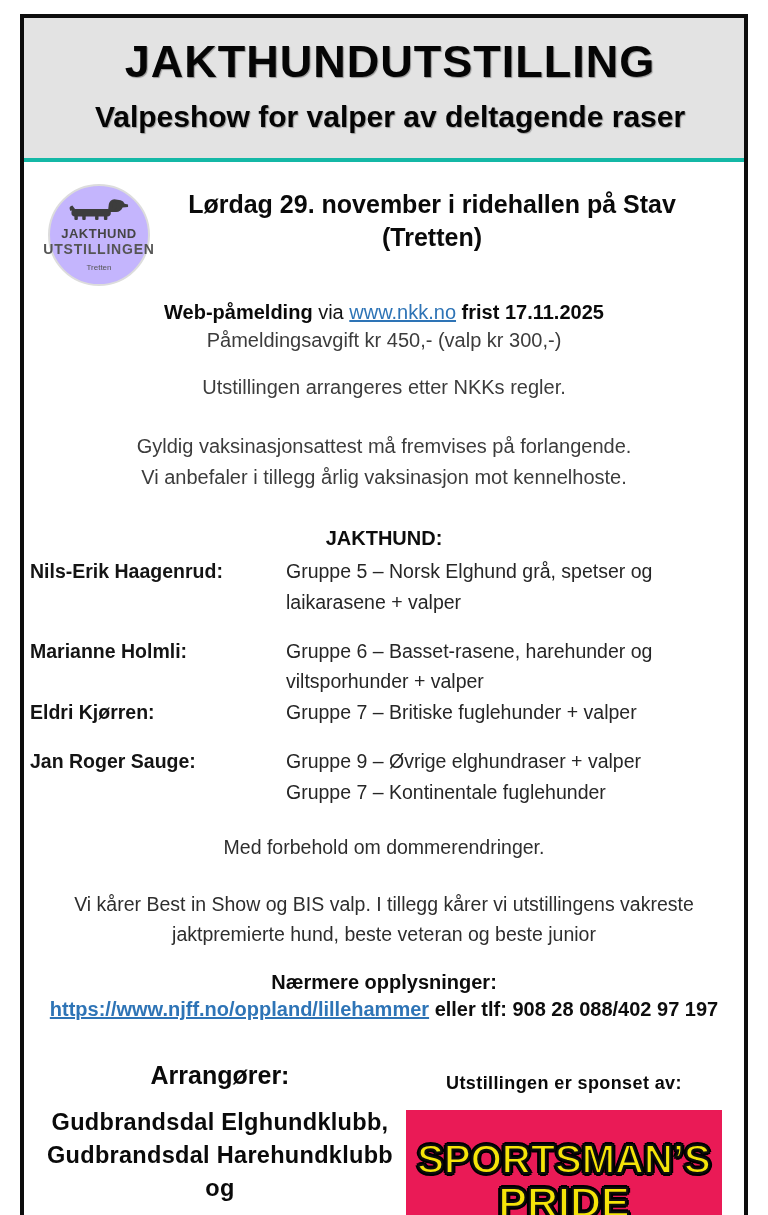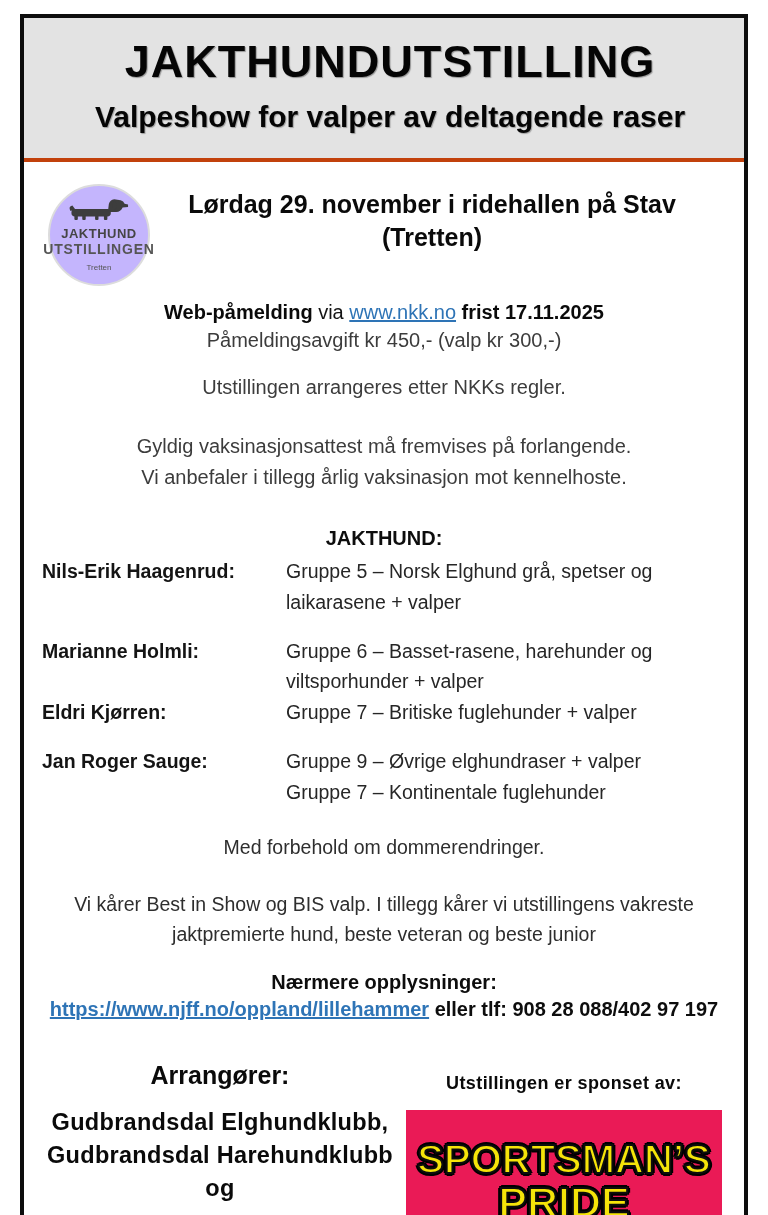--- a/index.html
+++ b/index.html
@@ -1,20 +1,20 @@
 <!DOCTYPE html>
 <html><head>
 <meta charset="utf-8">
 <style>
   html,body{margin:0;padding:0;background:#ffffff;}
   body{width:768px;height:1215px;font-family:"Liberation Sans",sans-serif;color:#111;}
   .poster{margin:14px 20px 0 20px;border:4px solid #0d0d0d;background:#ffffff;min-height:1182px;box-sizing:border-box;}
 
   
-  .header{background:#e3e3e3;border-bottom:4px solid #c2410c;text-align:center;padding:18px 8px 24px 20px;}
+  .header{background:#e3e3e3;border-bottom:4px solid #14b8a6;text-align:center;padding:18px 8px 24px 20px;}
   .header h1{margin:0;font-size:45px;font-weight:bold;letter-spacing:1px;color:#050505;text-shadow:1px 1px 1px rgba(0,0,0,.35);}
   .header h2{margin:12px 0 0 0;font-size:30px;font-weight:bold;color:#050505;text-shadow:1px 1px 1px rgba(0,0,0,.3);}
 
   
   .event-row{display:flex;align-items:flex-start;padding:22px 30px 0 24px;}
   .logo-circle{width:98px;height:98px;border-radius:50%;border:2px solid #dcdcdc;background:#c4b5fd;display:flex;flex-direction:column;align-items:center;justify-content:center;flex:0 0 auto;}
   .logo-circle svg{display:block;margin-bottom:1px;}
   .logo-name1{font-size:13px;font-weight:bold;letter-spacing:.5px;color:#454545;line-height:1.1;}
   .logo-name2{font-size:14px;font-weight:bold;letter-spacing:.8px;color:#555;line-height:1.2;}
   .logo-place{font-size:8px;color:#555;margin-top:5px;}
@@ -29,21 +29,21 @@
   .reg .line3{margin-top:24px;color:#3c3c3c;}
 
   
   .vacc{margin-top:32px;text-align:center;font-size:20px;color:#3c3c3c;line-height:1.55;}
 
   
   .judges{margin-top:34px;}
   .judges-heading{text-align:center;font-weight:bold;font-size:20px;color:#0d0d0d;margin-bottom:6px;}
   .judge-row{display:flex;font-size:19.5px;line-height:1.58;padding-right:20px;}
   .judge-row.gap-before{margin-top:18px;}
-  .judge-name{width:262px;flex:0 0 auto;font-weight:bold;color:#141414;padding-left:18px;box-sizing:border-box;}
+  .judge-name{width:262px;flex:0 0 auto;font-weight:bold;color:#141414;padding-left:6px;box-sizing:border-box;}
   .judge-lines{flex:1;color:#262626;}
   .disclaimer{margin-top:28px;text-align:center;font-size:19.5px;color:#2e2e2e;}
 
   
   .awards{margin-top:30px;text-align:center;font-size:19.5px;color:#2e2e2e;line-height:1.55;}
 
   
   .info{margin-top:22px;text-align:center;}
   .info-heading{font-size:20px;font-weight:bold;color:#0d0d0d;}
   .info-line{font-size:20px;font-weight:bold;margin-top:4px;color:#0d0d0d;}

